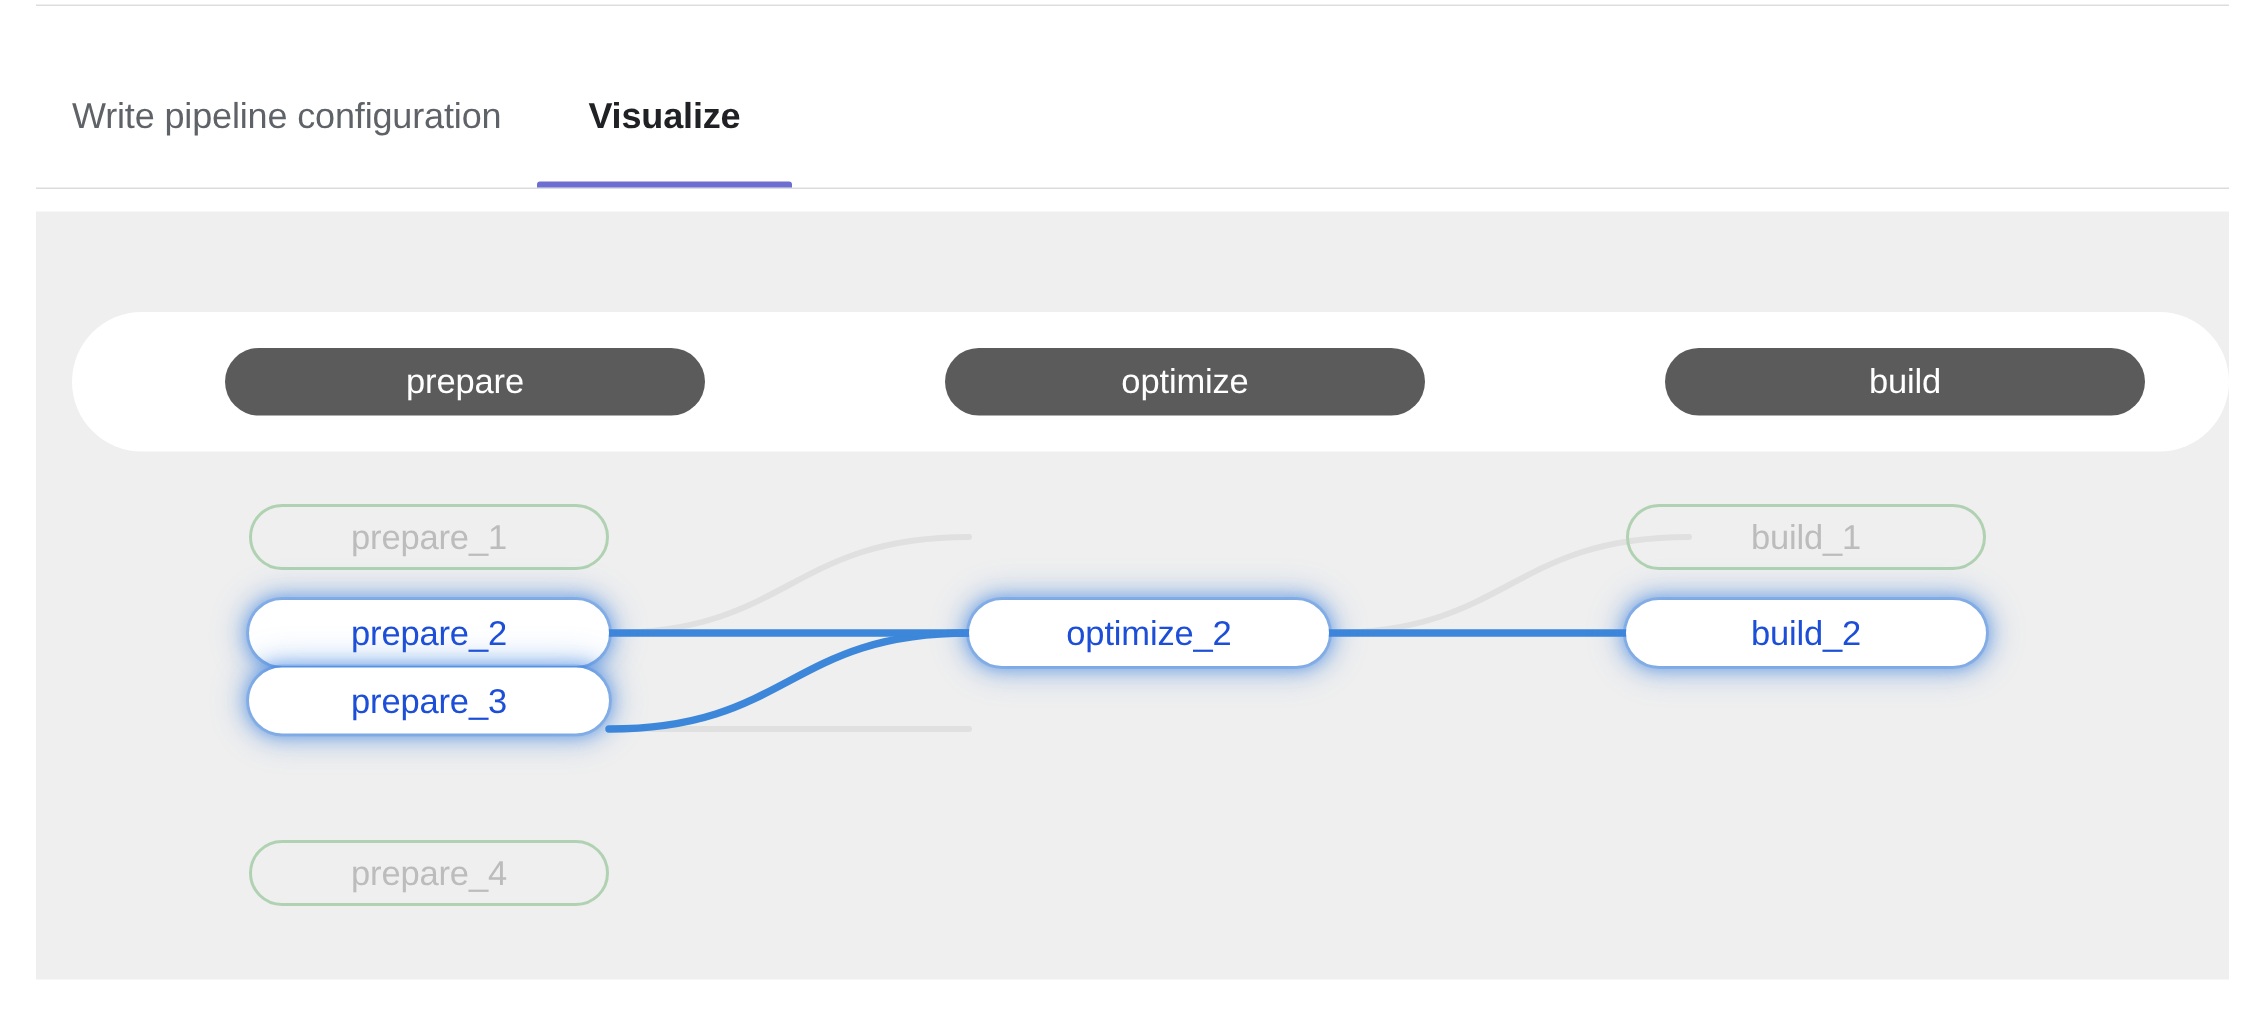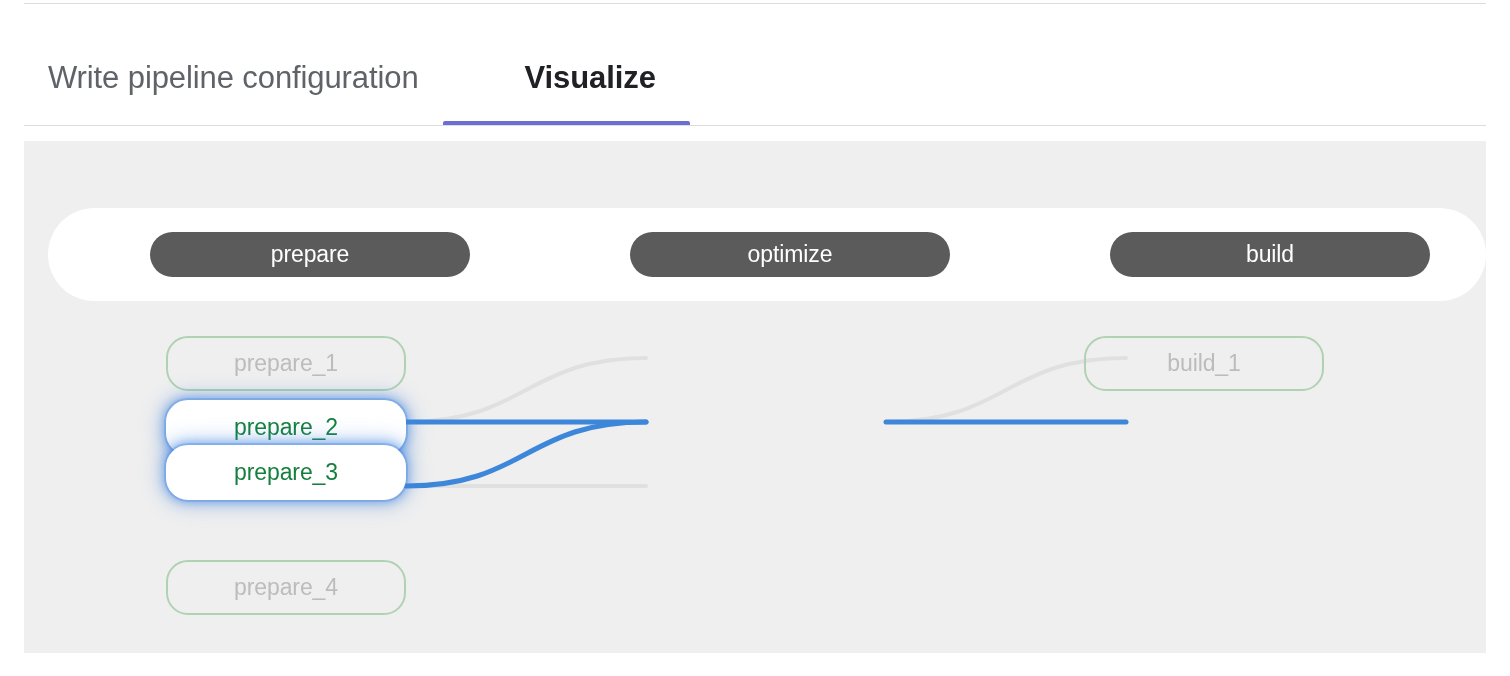--- a/index.html
+++ b/index.html
@@ -43,29 +43,29 @@
     display: flex;
     align-items: center;
     box-sizing: border-box;
     cursor: pointer;
     user-select: none;
     background: transparent;
     border: none;
     font-family: "Liberation Sans", sans-serif;
   }
   .tab-label {
-    font-size: 31px;
+    font-size: 24px;
     line-height: 1;
     letter-spacing: -0.1px;
     white-space: nowrap;
   }
   .tab.inactive { padding: 0 24px 0 24px; }
   .tab.inactive .tab-label { color: #5f6368; font-weight: 400; }
   .tab.active { padding: 0 34px 0 34px; }
-  .tab.active .tab-label { color: #202124; font-weight: 700; margin-left: 48px; }
+  .tab.active .tab-label { color: #202124; font-weight: 700; }
   .tab-underline {
     position: absolute;
     left: 0;
     right: 0;
     bottom: 0;
     height: 4px;
     border-radius: 2px 2px 0 0;
     background: #6c6fcf;
   }
 
@@ -120,21 +120,21 @@
     top: 0;
     width: 1462px;
     height: 512px;
     pointer-events: none;
   }
 
   
   .node {
     position: absolute;
     width: 240px;
-    height: 55px;
+    height: 44px;
     border-radius: 22px;
     box-sizing: border-box;
     display: flex;
     align-items: center;
     justify-content: center;
     cursor: pointer;
     user-select: none;
   }
   .node-label {
     font-size: 23px;
@@ -148,21 +148,21 @@
   }
   .node.idle .node-label { color: #bcbcbc; }
   .node.highlight {
     background: #ffffff;
     border: 2px solid #ffffff;
     box-shadow:
       0 0 0 2px rgba(66,133,224,0.30),
       0 0 10px 3px rgba(66,133,224,0.55),
       0 0 20px 7px rgba(66,133,224,0.28);
   }
-  .node.highlight .node-label { color: #15803d; }
+  .node.highlight .node-label { color: #1d4ed8; }
 
   
   .col-0 { left: 142px; }
   .col-1 { left: 622px; }
   .col-2 { left: 1060px; }
   
   .row-0 { top: 195px; }
   .row-1 { top: 259px; }
   .row-2 { top: 304px; }
   .row-3 { top: 387px; margin-top: 32px; }
@@ -217,18 +217,24 @@
   <div class="node highlight col-0 row-1">
     <span class="node-label">prepare_2</span>
   </div>
   <div class="node highlight col-0 row-2">
     <span class="node-label">prepare_3</span>
   </div>
   <div class="node idle col-0 row-3">
     <span class="node-label">prepare_4</span>
   </div>
 
+  <div class="node highlight col-1 row-1">
+    <span class="node-label">optimize_2</span>
+  </div>
 
   <div class="node idle col-2 row-0">
     <span class="node-label">build_1</span>
   </div>
+  <div class="node highlight col-2 row-1">
+    <span class="node-label">build_2</span>
+  </div>
 
 </div>
 
 </body></html>

